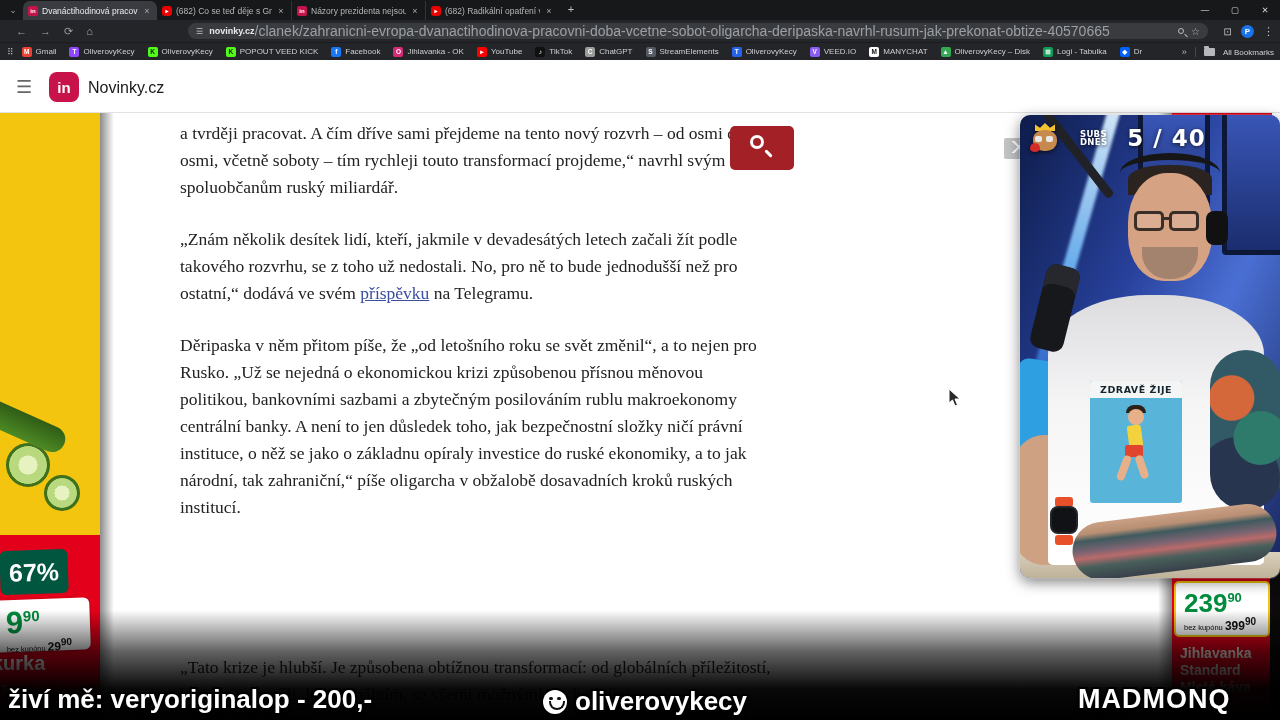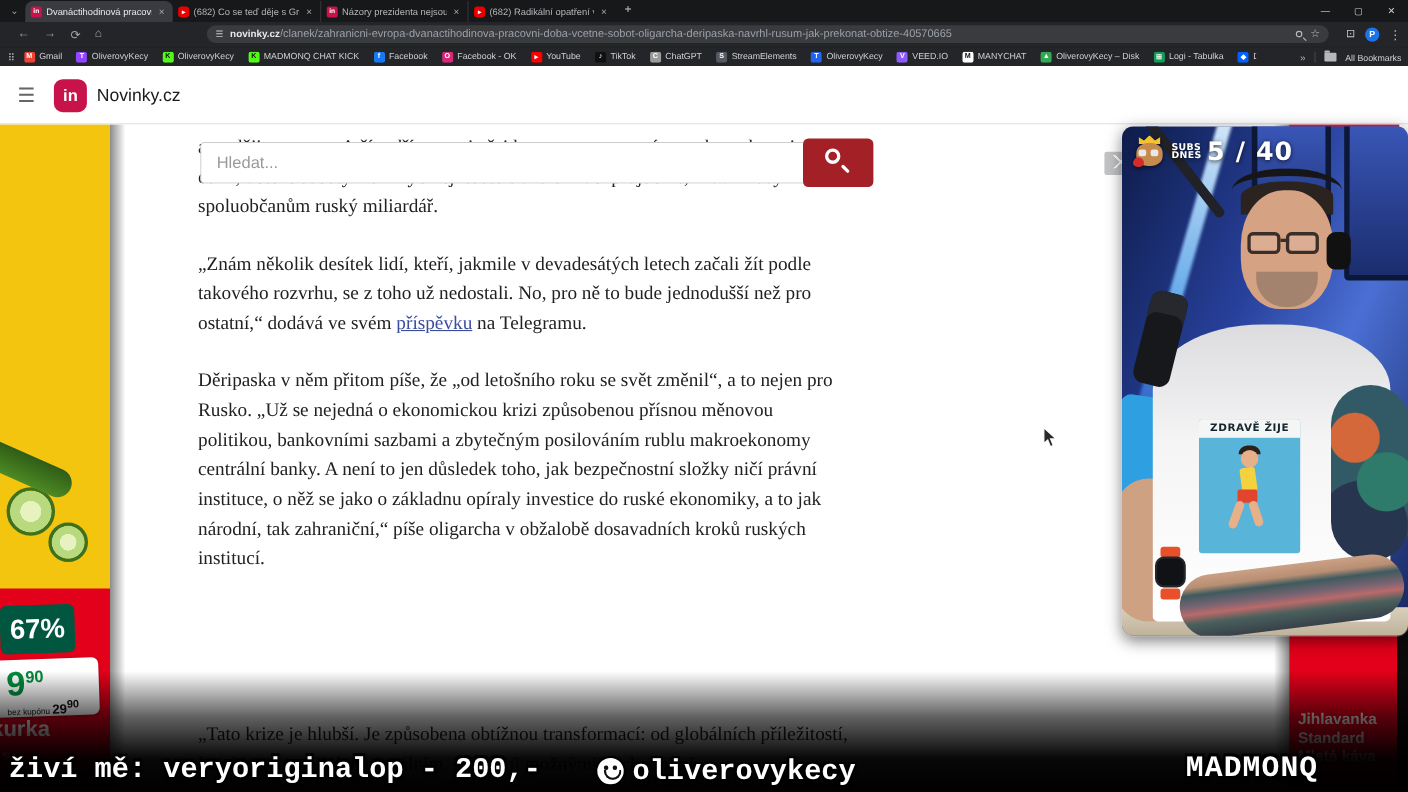--- a/index.html
+++ b/index.html
@@ -22,21 +22,21 @@
   .wincontrols { position:absolute; right:0; top:0; height:20px; display:flex; }
   .winbtn { width:30px; height:20px; color:#cfd0d2; font-size:8.5px; display:flex; align-items:center; justify-content:center; }
 
   
   .urlrow { position:absolute; left:0; top:20px; width:1280px; height:22px; background:#232528; display:flex; align-items:center; }
   .navicon { color:#9fa1a5; font-size:11px; margin-left:13px; }
   .navicon.first { margin-left:16px; }
   .urlfield { position:absolute; left:188px; top:3px; width:1020px; height:16px; background:#3a3b3f; border-radius:8px; display:flex; align-items:center; padding:0 8px; overflow:hidden; white-space:nowrap; }
   .tuneicon { color:#c2c3c6; font-size:8px; margin-right:6px; }
   .urldomain { color:#e8e9eb; font-size:9px; font-weight:bold; }
-  .urlpath { color:#9aa0a6; font-size:10px; overflow:hidden; flex:1; }
+  .urlpath { color:#9aa0a6; font-size:14px; overflow:hidden; flex:1; }
   .lens { width:6px; height:6px; border:1.2px solid #b9bbbe; border-radius:50%; position:relative; margin:0 7px 0 4px; flex:0 0 auto;}
   .lens::after { content:""; position:absolute; width:4px; height:1.2px; background:#b9bbbe; transform:rotate(45deg); left:4.5px; top:5.5px; }
   .staricon { color:#b9bbbe; font-size:10px; flex:0 0 auto; }
   .urlrow-right { position:absolute; right:6px; top:0; height:22px; display:flex; align-items:center; gap:9px; }
   .exticon { color:#c2c3c6; font-size:10px; }
   .profile-avatar { width:13px; height:13px; border-radius:50%; background:#1a73e8; color:#fff; font-size:8px; font-weight:bold; display:flex; align-items:center; justify-content:center; }
   .moreicon { color:#c2c3c6; font-size:11px; }
 
   
   .bmrow { position:absolute; left:0; top:42px; width:1280px; height:18px; background:#232528; border-top:1px solid #1b1c1f; display:flex; align-items:center; }
@@ -133,32 +133,32 @@
   .head { position:absolute; left:108px; top:58px; width:84px; height:108px; background:#d6a284; border-radius:46% 46% 42% 42%; }
   .hair { position:absolute; left:108px; top:50px; width:84px; height:30px; background:#2a2320; border-radius:46% 46% 0 0; }
   .headband { position:absolute; left:100px; top:38px; width:100px; height:40px; border-top:7px solid #161616; border-radius:50% 50% 0 0; }
   .earcup { position:absolute; left:186px; top:96px; width:22px; height:34px; background:#111; border-radius:8px; }
   .glasses { position:absolute; left:114px; top:96px; display:flex; gap:5px; }
   .glass { width:30px; height:20px; border:3px solid #3a2f28; border-radius:5px; background:rgba(255,255,255,.12); }
   .bridge { position:absolute; left:30px; top:6px; width:8px; height:3px; background:#3a2f28; }
   .beard { position:absolute; left:122px; top:132px; width:56px; height:32px; background:#7a6a5c; opacity:.55; border-radius:0 0 26px 26px; }
   .micarm { position:absolute; left:-30px; top:18px; width:150px; height:9px; background:#202227; transform:rotate(52deg); border-radius:4px; }
   .micbody { position:absolute; left:18px; top:150px; width:34px; height:86px; background:#17181c; border-radius:10px; transform:rotate(14deg); box-shadow:inset 0 20px 0 #26282e; }
-  .subs { position:absolute; left:10px; top:8px; display:flex; align-items:center; gap:5px; filter:drop-shadow(0 1px 2px rgba(0,0,0,.7)); }
+  .subs { position:absolute; left:10px; top:8px; display:flex; align-items:center; gap:20px; filter:drop-shadow(0 1px 2px rgba(0,0,0,.7)); }
   .emote { position:relative; width:30px; height:30px; }
   .emote .face { position:absolute; left:3px; top:7px; width:24px; height:21px; background:#c68a4e; border-radius:45%; }
   .emote .crown { position:absolute; left:5px; top:0px; width:20px; height:8px; background:#f2c230; clip-path:polygon(0 100%,0 20%,25% 60%,50% 0,75% 60%,100% 20%,100% 100%); }
   .emote .eye { position:absolute; top:13px; width:7px; height:6px; background:#e8e8e8; border-radius:2px; }
   .emote .heart { position:absolute; left:0px; top:20px; width:10px; height:9px; background:#d42b2b; border-radius:50% 50% 50% 50% / 60% 60% 40% 40%; }
   .subs-label { display:flex; flex-direction:column; line-height:8px; color:#fff; font-family:"DejaVu Sans", sans-serif; font-weight:bold; font-size:8.5px; letter-spacing:.3px; }
   .subs-count { color:#fff; font-family:"DejaVu Sans", sans-serif; font-weight:bold; font-size:23px; letter-spacing:1px; }
 
   
   .bottom-grad { position:absolute; left:0; top:610px; width:1280px; height:110px; background:linear-gradient(180deg, rgba(0,0,0,0) 0%, rgba(0,0,0,.62) 38%, rgba(0,0,0,.97) 72%, #000 100%); z-index:8; }
-  .stroke { font-family:Liberation Mono, monospace; font-weight:bold; color:#fff; text-shadow:-2px -2px 0 #000, 2px -2px 0 #000, -2px 2px 0 #000, 2px 2px 0 #000, 0 3px 4px rgba(0,0,0,.8); }
+  .stroke { font-family:Liberation Sans, sans-serif; font-weight:bold; color:#fff; text-shadow:-2px -2px 0 #000, 2px -2px 0 #000, -2px 2px 0 #000, 2px 2px 0 #000, 0 3px 4px rgba(0,0,0,.8); }
   .donor { position:absolute; left:8px; top:684px; font-size:26px; z-index:9; }
   .channel { position:absolute; left:543px; top:686px; display:flex; align-items:center; gap:8px; z-index:9; }
   .channel-text { font-size:26px; }
   .smiley { position:relative; width:24px; height:24px; background:#fff; border-radius:50%; box-shadow:0 0 0 2px #000; }
   .smiley::before { content:""; position:absolute; left:6px; top:7px; width:3.5px; height:3.5px; border-radius:50%; background:#111; box-shadow:8px 0 0 #111; }
   .smiley::after { content:""; position:absolute; left:6px; top:11px; width:12px; height:7px; border:2.5px solid #111; border-top:none; border-radius:0 0 10px 10px; }
   .sponsor { position:absolute; left:1078px; top:684px; font-size:27px; letter-spacing:1px; z-index:9; }
 
   
   .cursor { position:absolute; left:948px; top:388px; z-index:10; }
@@ -229,29 +229,29 @@
         <div class="bm">
           <span class="bmicon" style="background: rgb(145, 70, 255); color: rgb(255, 255, 255);">T</span>
           <span class="bmlabel">OliverovyKecy</span>
         </div>
         <div class="bm">
           <span class="bmicon" style="background: rgb(83, 252, 24); color: rgb(17, 17, 17);">K</span>
           <span class="bmlabel">OliverovyKecy</span>
         </div>
         <div class="bm">
           <span class="bmicon" style="background: rgb(83, 252, 24); color: rgb(17, 17, 17);">K</span>
-          <span class="bmlabel">MADMONQ CHAT KICK</span>
+          <span class="bmlabel">POPOUT VEED KICK</span>
         </div>
         <div class="bm">
           <span class="bmicon" style="background: rgb(24, 119, 242); color: rgb(255, 255, 255);">f</span>
           <span class="bmlabel">Facebook</span>
         </div>
         <div class="bm">
           <span class="bmicon" style="background: rgb(214, 41, 118); color: rgb(255, 255, 255);">O</span>
-          <span class="bmlabel">Facebook - OK</span>
+          <span class="bmlabel">Jihlavanka - OK</span>
         </div>
         <div class="bm">
           <span class="bmicon" style="background: rgb(255, 0, 0); color: rgb(255, 255, 255);">▸</span>
           <span class="bmlabel">YouTube</span>
         </div>
         <div class="bm">
           <span class="bmicon" style="background: rgb(16, 16, 16); color: rgb(255, 255, 255);">♪</span>
           <span class="bmlabel">TikTok</span>
         </div>
         <div class="bm">
@@ -292,21 +292,20 @@
       <span class="bm-divider"></span>
       <span class="foldericon"></span>
       <span class="allbm">All Bookmarks</span>
     </div>
   </div>
 
   <div class="siteheader">
     <span class="hamburger">☰</span>
     <span class="nlogo">in</span>
     <span class="brand">Novinky.cz</span>
-    <input class="searchbox" type="text" placeholder="Hledat..." style="">
     <button class="searchbtn">
         <span class="biglens"></span>
       </button>
     <span class="mailicon"></span>
     <span class="bubbleicon"></span>
     <span class="loginlink">Přihlásit se</span>
     <span class="portallink">Seznam.cz</span>
   </div>
 
   <div class="page">
@@ -319,20 +318,24 @@
       <div class="badge67">67%</div>
       <div class="pricebox">
         <div class="price-main"><span>9</span><sup>90</sup></div>
         <div class="coupon-line"><span>bez kupónu</span> <b><span>29</span><sup>90</sup></b></div>
       </div>
       <div class="prod-left">kurka</div>
       <div class="prod-left2">s</div>
     </div>
 
     <div class="ad-right">
+      <div class="pricebox-r">
+        <div class="price-main-r"><span>239</span><sup>90</sup></div>
+        <div class="coupon-line"><span>bez kupónu</span> <b><span>399</span><sup>90</sup></b></div>
+      </div>
       <div class="prod-right">
         <div>Jihlavanka</div>
         <div>Standard</div>
         <div>Mletá káva</div>
       </div>
     </div>
 
     <div class="edge-shadow-left"></div>
     <div class="edge-shadow-right"></div>
 

